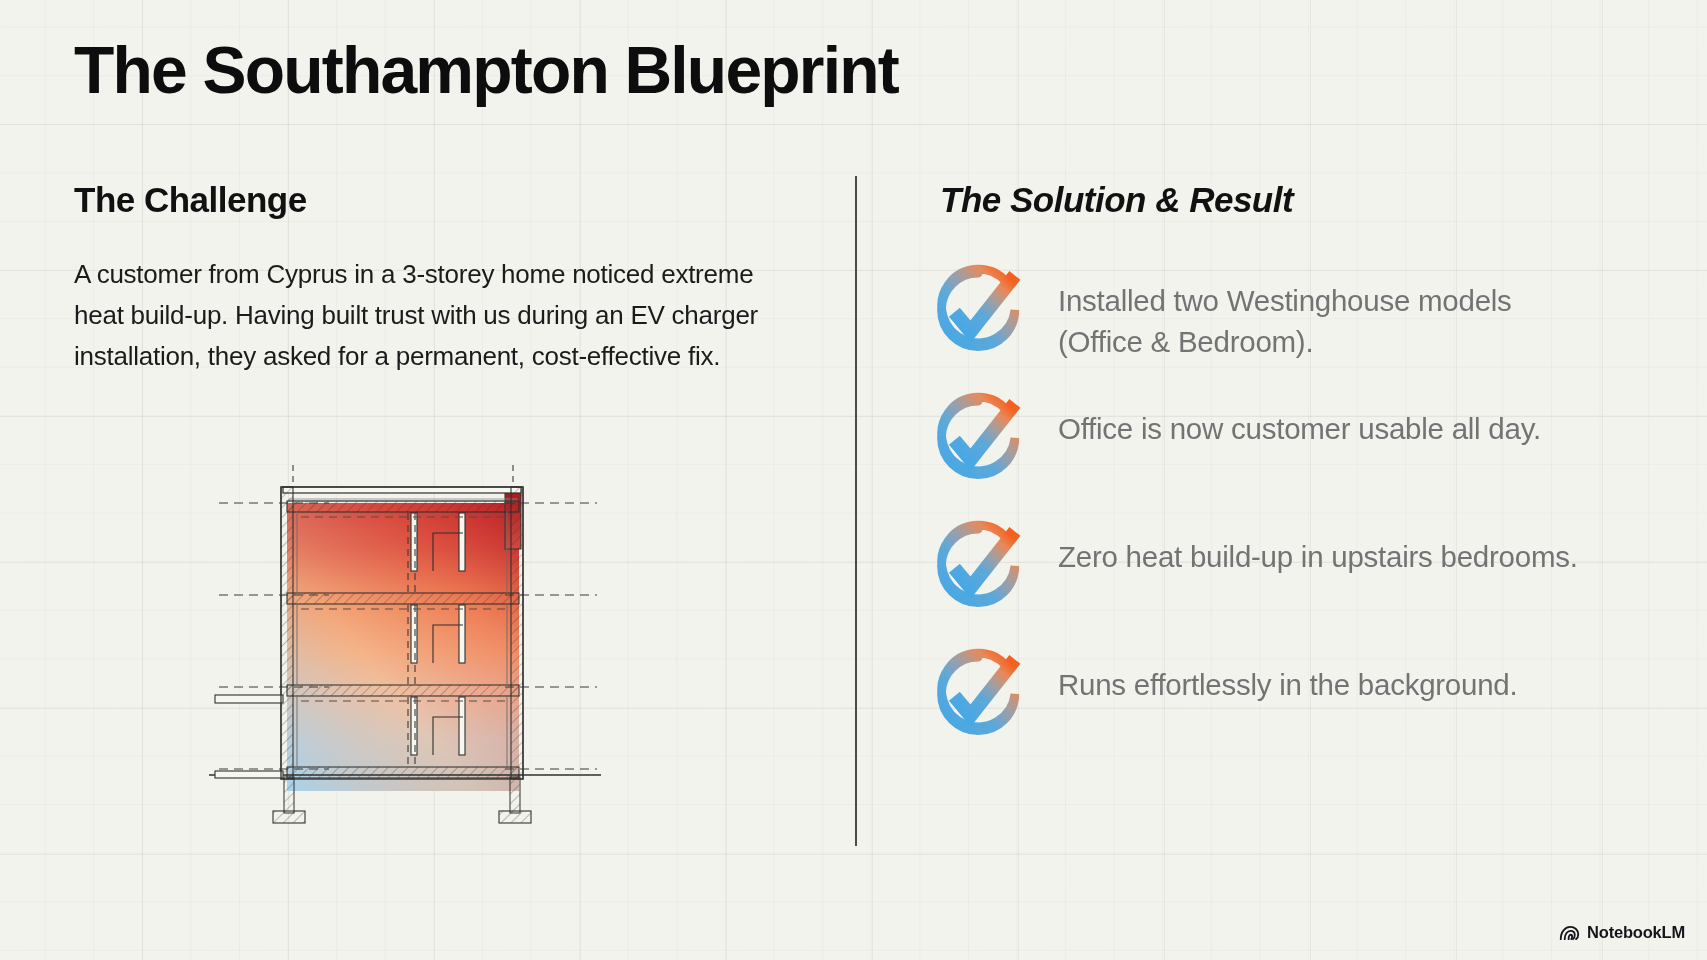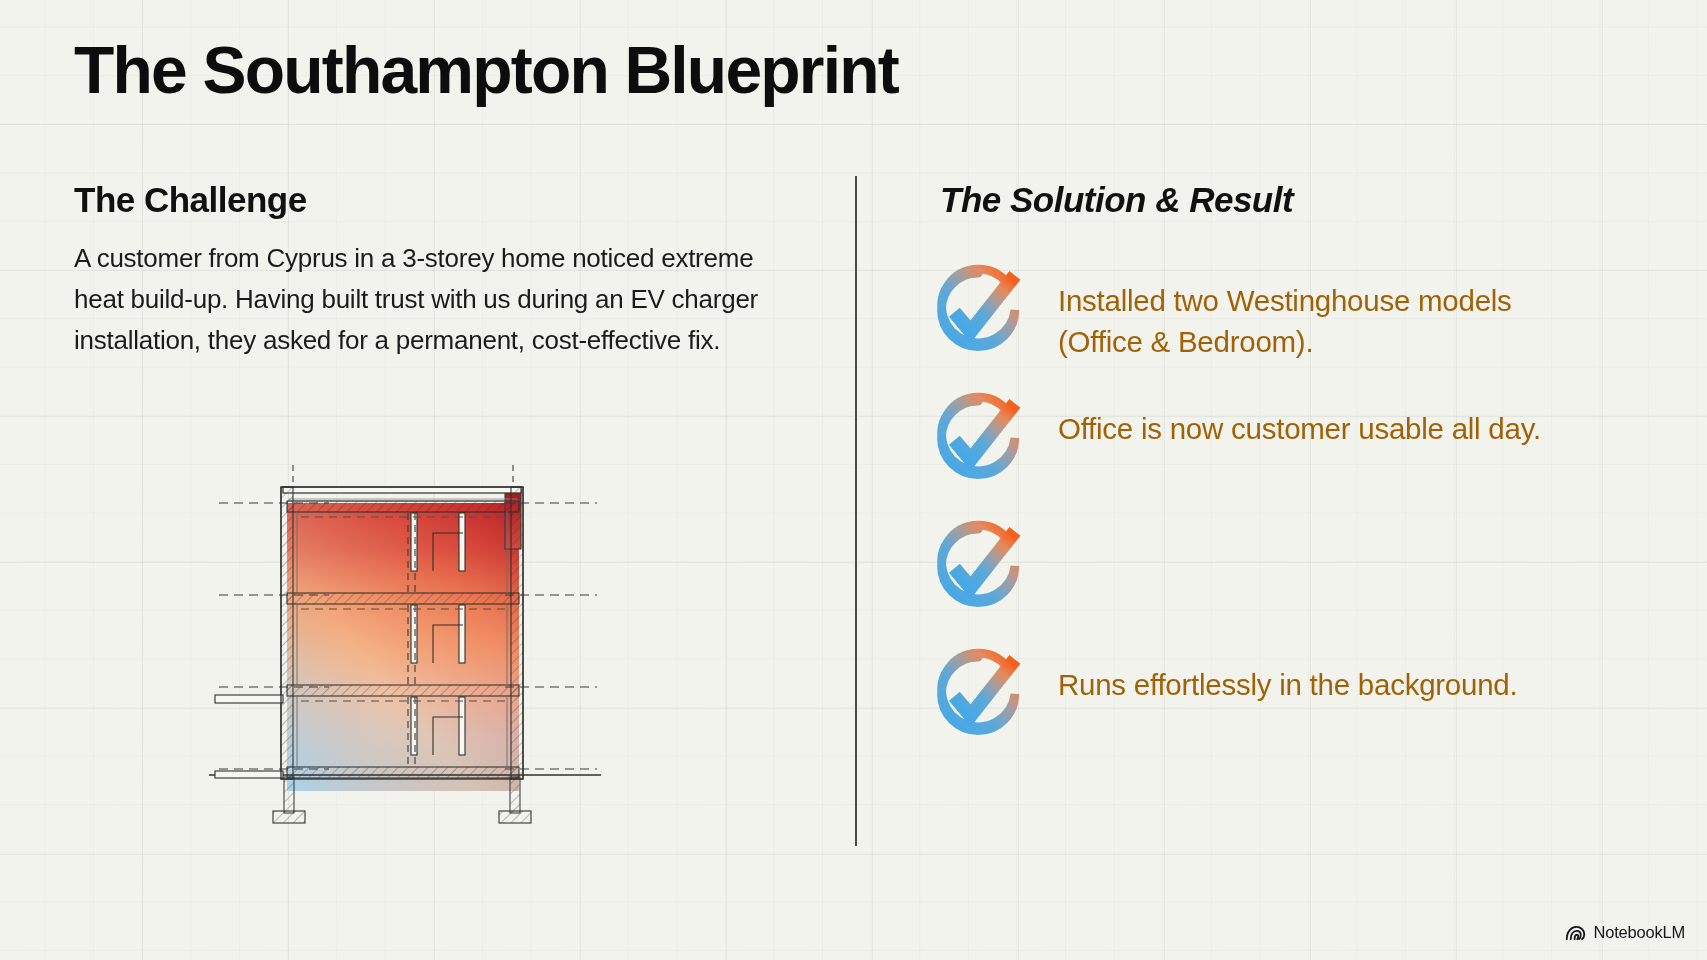--- a/index.html
+++ b/index.html
@@ -72,21 +72,21 @@
     white-space: nowrap;
   }
 
   #left-col {
     position: absolute;
     left: 74px;
     top: 180px;
     width: 740px;
   }
 
-  #challenge-heading { margin-bottom: 18px; }
+  #challenge-heading { margin-bottom: 34px; }
 
   #challenge-body {
     font-size: 26px;
     line-height: 41px;
     color: #1b1b1b;
     letter-spacing: -0.25px;
     max-width: 700px;
   }
 
   #right-col {
@@ -117,21 +117,21 @@
     flex: 0 0 auto;
     width: 108px;
     height: 108px;
     margin-left: -18px;
     margin-top: -6px;
   }
 
   .bullet-text {
     font-size: 29.5px;
     line-height: 41px;
-    color: #a16207;
+    color: #737373;
     letter-spacing: -0.25px;
     padding-top: 18px;
     max-width: 520px;
   }
 
   
   #house-diagram {
     position: absolute;
     left: 205px;
     top: 455px;
@@ -143,21 +143,21 @@
   #footer-logo {
     position: absolute;
     right: 22px;
     bottom: 18px;
     display: flex;
     align-items: center;
     gap: 7px;
   }
   #footer-logo-text {
     font-size: 16.5px;
-    font-weight: 400;
+    font-weight: 700;
     letter-spacing: -0.2px;
     color: #15161a;
   }
   #notebooklm-icon { display: block; }
 </style>
 </head>
 <body>
 
 <div id="grid-bg"></div>
 
@@ -355,20 +355,21 @@
                 <stop offset="0.38" stop-color="#5fa8d8"></stop>
                 <stop offset="0.62" stop-color="#a79d9e"></stop>
                 <stop offset="0.82" stop-color="#e8895a"></stop>
                 <stop offset="1.00" stop-color="#f4601f"></stop>
               </linearGradient>
             </defs>
             <path d="M78 24 A34 34 0 1 0 86 50 A34 34 0 0 1 52 84 A34 34 0 0 1 52 16" fill="none" stroke="url(#ckg3)" stroke-width="8" stroke-linecap="round"></path>
             <path d="M30 52 L45 70 L86 18" fill="none" stroke="url(#ckg3)" stroke-width="13" stroke-linejoin="miter" stroke-linecap="butt"></path>
           </svg>
         </span>
+        <span class="bullet-text">Zero heat build-up in upstairs bedrooms.</span>
       </li>
 
       <li class="bullet-row">
         <span class="check-icon">
           <svg viewBox="0 0 100 100" width="108" height="108">
             <defs>
               <linearGradient id="ckg4" x1="0.08" y1="0.95" x2="0.92" y2="0.05">
                 <stop offset="0.00" stop-color="#45a8e6"></stop>
                 <stop offset="0.38" stop-color="#5fa8d8"></stop>
                 <stop offset="0.62" stop-color="#a79d9e"></stop>

